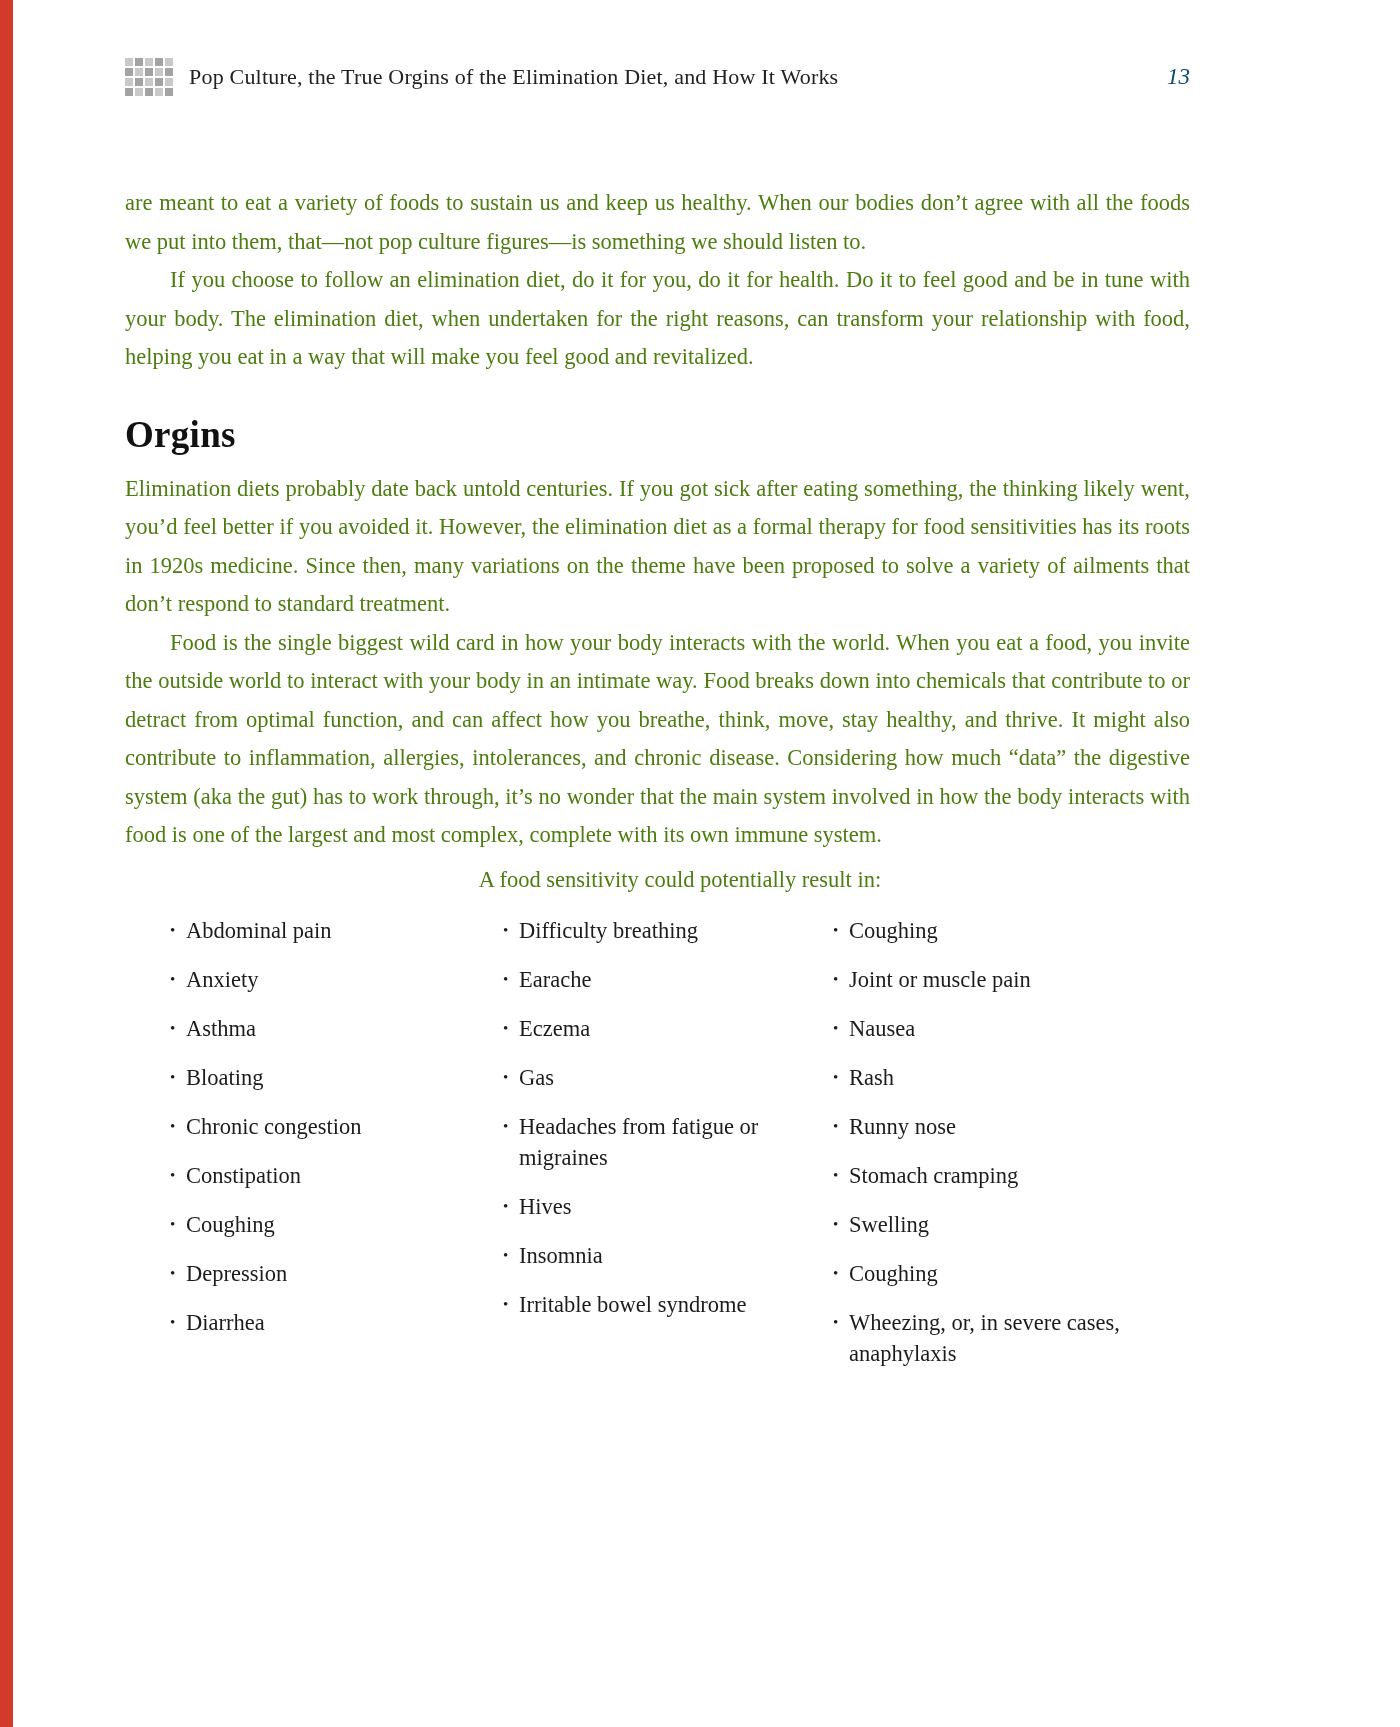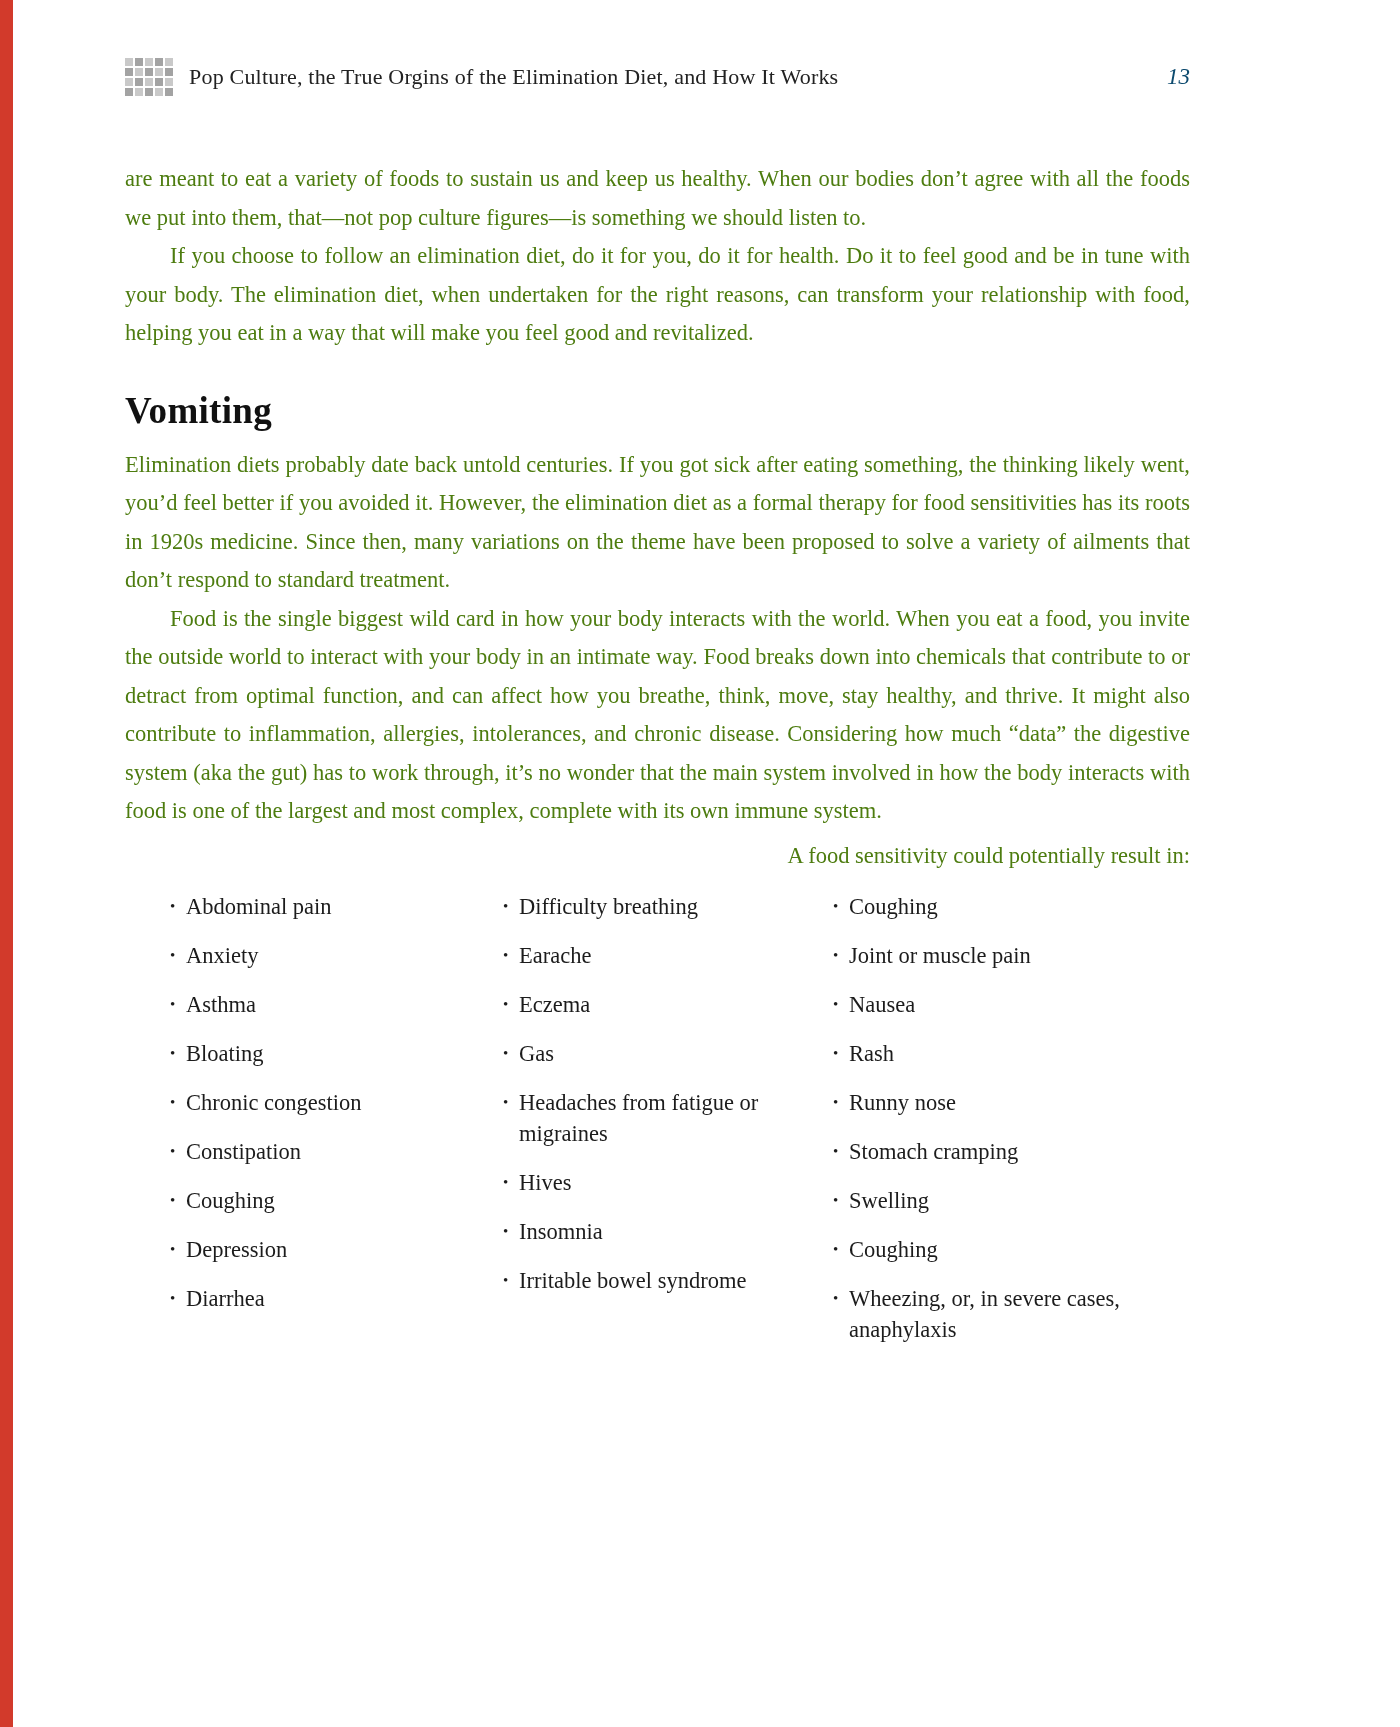--- a/index.html
+++ b/index.html
@@ -21,21 +21,21 @@
   .page-inner {
     position: absolute;
     left: 125px;
     top: 58px;
     width: 1065px;
   }
   
   .running-head {
     display: flex;
     align-items: center;
-    margin-bottom: 64px;
+    margin-bottom: 88px;
   }
   .grid-icon {
     display: grid;
     grid-template-columns: repeat(5, 8px);
     grid-template-rows: repeat(4, 8px);
     gap: 2px;
     margin-right: 16px;
     flex: none;
   }
   .grid-icon i { display:block; background:#a3a3a3; }
@@ -61,21 +61,21 @@
   }
   .indent { text-indent: 45px; }
   h1.section-heading {
     font-size: 37px;
     font-weight: bold;
     letter-spacing: 0.3px;
     margin-top: 36px;
     margin-bottom: 14px;
     color: #111;
   }
-  p.intro-line { text-align: right; margin-top: 6px; }
+  p.intro-line { text-align: center; margin-top: 6px; }
   .closing { text-align-last: justify; margin-top: 14px; }
   
   .symptom-columns {
     display: grid;
     grid-template-columns: 333px 330px 1fr;
     margin-left: 45px;
     margin-top: 16px;
     margin-bottom: 10px;
   }
   ul.symptom-list { list-style: none; }
@@ -127,21 +127,21 @@
     </span>
     <span class="running-head-title">Pop Culture, the True Orgins of the Elimination Diet, and How It Works</span>
     <span class="running-head-pageno">13</span>
   </div>
 
   <div class="body-copy">
 
     <p>are meant to eat a variety of foods to sustain us and keep us healthy. When our bodies don’t agree with all the foods we put into them, that—not pop culture figures—is something we should listen to.</p>
     <p class="indent">If you choose to follow an elimination diet, do it for you, do it for health. Do it to feel good and be in tune with your body. The elimination diet, when undertaken for the right reasons, can transform your relationship with food, helping you eat in a way that will make you feel good and revitalized.</p>
 
-    <h1 class="section-heading">Vomiting</h1>
+    <h1 class="section-heading">Orgins</h1>
 
     <p>Elimination diets probably date back untold centuries. If you got sick after eating something, the thinking likely went, you’d feel better if you avoided it. However, the elimination diet as a formal therapy for food sensitivities has its roots in 1920s medicine. Since then, many variations on the theme have been proposed to solve a variety of ailments that don’t respond to standard treatment.</p>
     <p class="indent">Food is the single biggest wild card in how your body interacts with the world. When you eat a food, you invite the outside world to interact with your body in an intimate way. Food breaks down into chemicals that contribute to or detract from optimal function, and can affect how you breathe, think, move, stay healthy, and thrive. It might also contribute to inflammation, allergies, intolerances, and chronic disease. Considering how much “data” the digestive system (aka the gut) has to work through, it’s no wonder that the main system involved in how the body interacts with food is one of the largest and most complex, complete with its own immune system.</p>
 
     <p class="indent intro-line">A food sensitivity could potentially result in:</p>
 
     <div class="symptom-columns">
 
       <ul class="symptom-list">
         <li>

